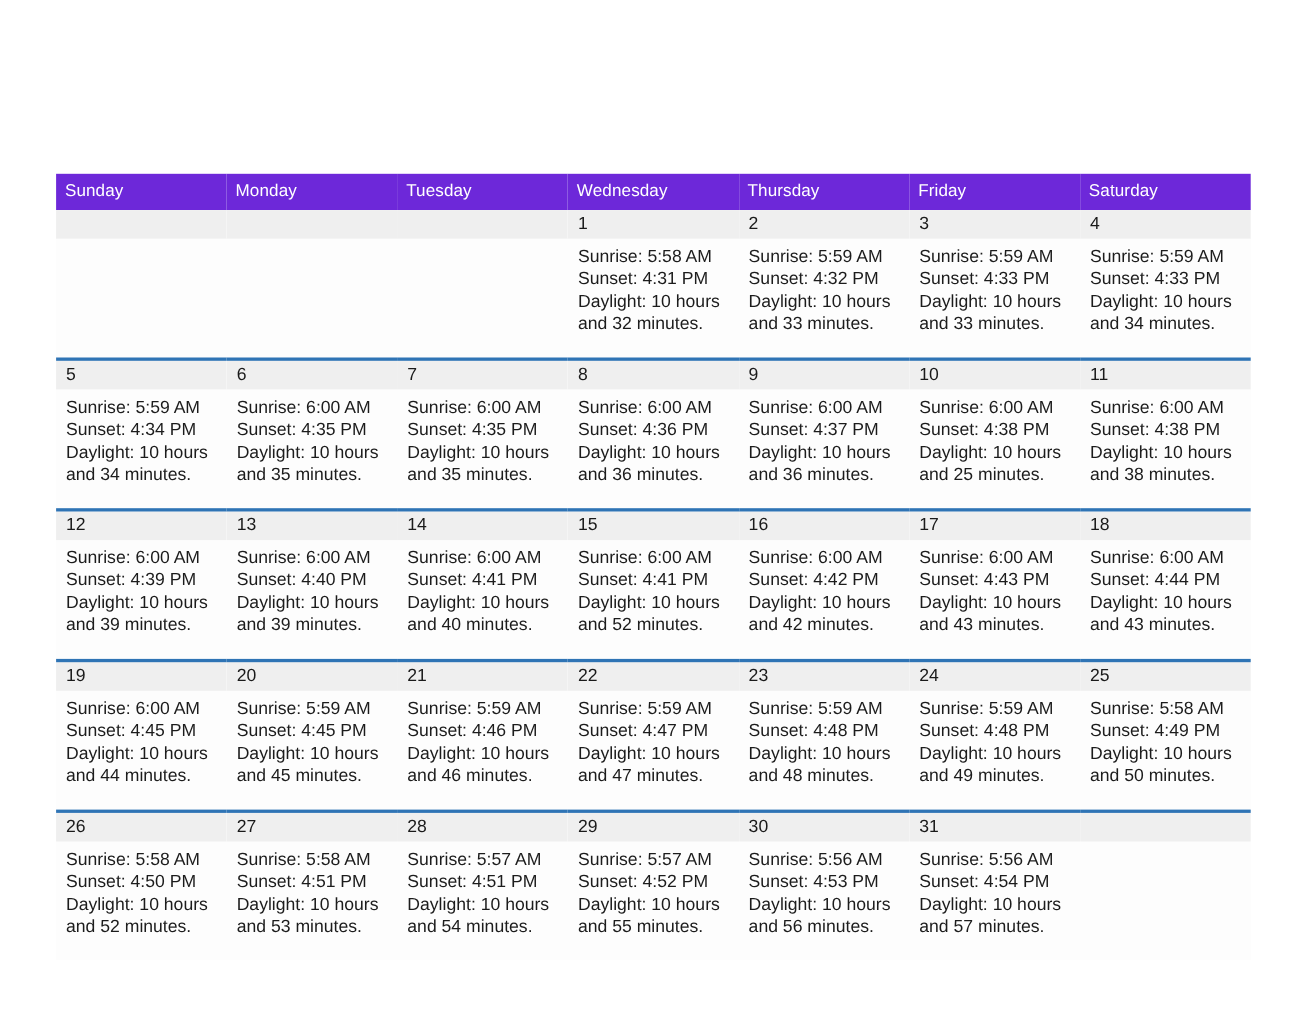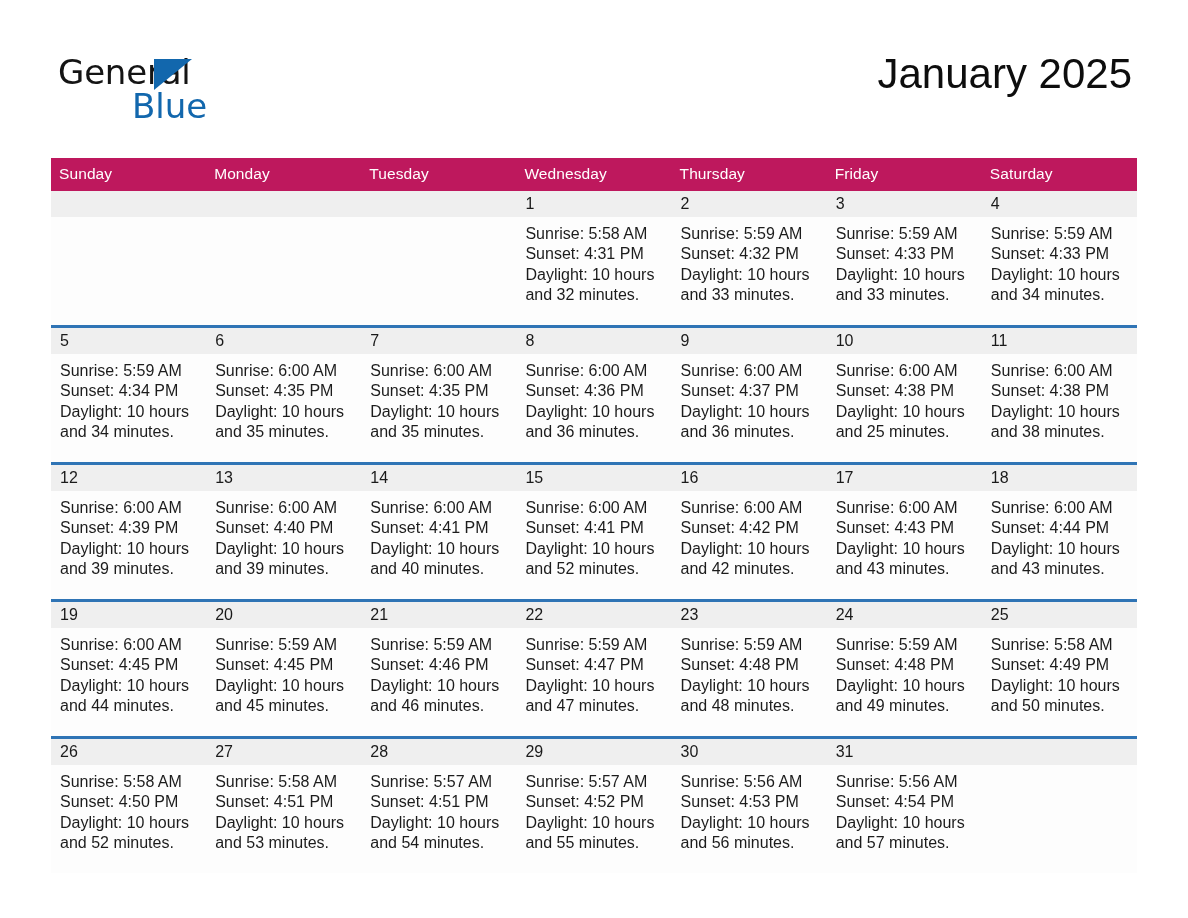--- a/index.html
+++ b/index.html
@@ -96,21 +96,21 @@
     position: absolute;
     left: 51px;
     top: 158px;
     width: 1086px;
     border-collapse: collapse;
     table-layout: fixed;
   }
   .calendar col { width: 155.14px; }
 
   .calendar thead th {
-    background: #be185d;
+    background: #6d28d9;
     color: #ffffff;
     font-size: 15.5px;
     font-weight: 400;
     text-align: left;
     padding: 7px 0 8px 8px;
     height: 17px;
     letter-spacing: 0.1px;
   }
 
   .calendar tbody td {
@@ -148,28 +148,22 @@
   .details div { white-space: nowrap; }
   td.blank .daynum { background: #efefef; }
 </style>
 </head>
 <body>
 
 <div class="page">
 
   <div class="top">
 
-    <div class="logo">
-      <span class="logo-general">General</span>
-      <span class="logo-tri"></span>
-      <span class="logo-blue">Blue</span>
-    </div>
 
     <div class="title-block">
-      <div class="month-title">January 2025</div>
     </div>
 
   </div>
 
   <table class="calendar">
     <colgroup>
       <col>
         <col>
         <col>
         <col>

